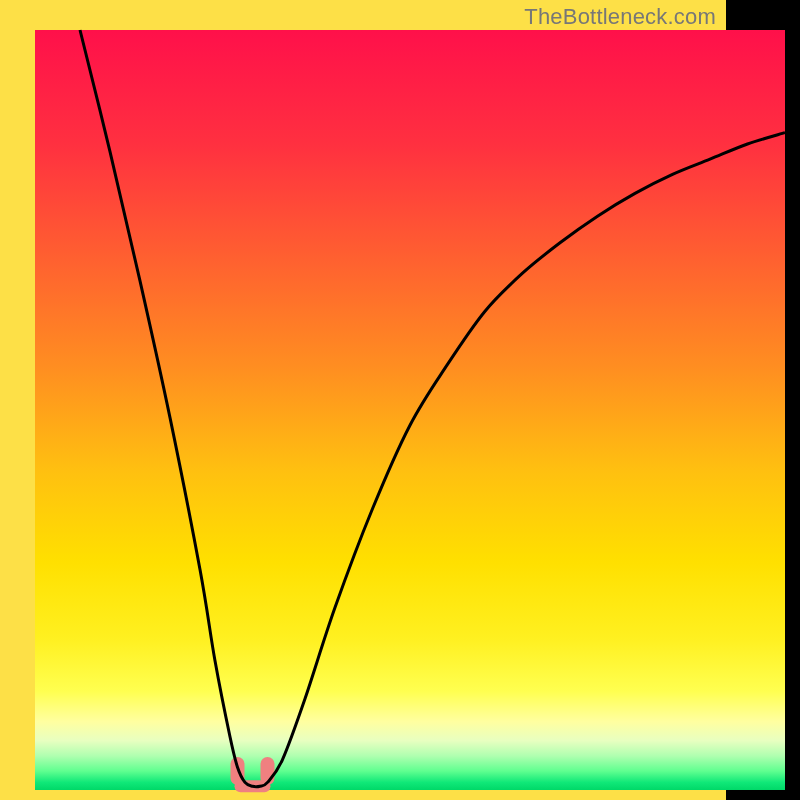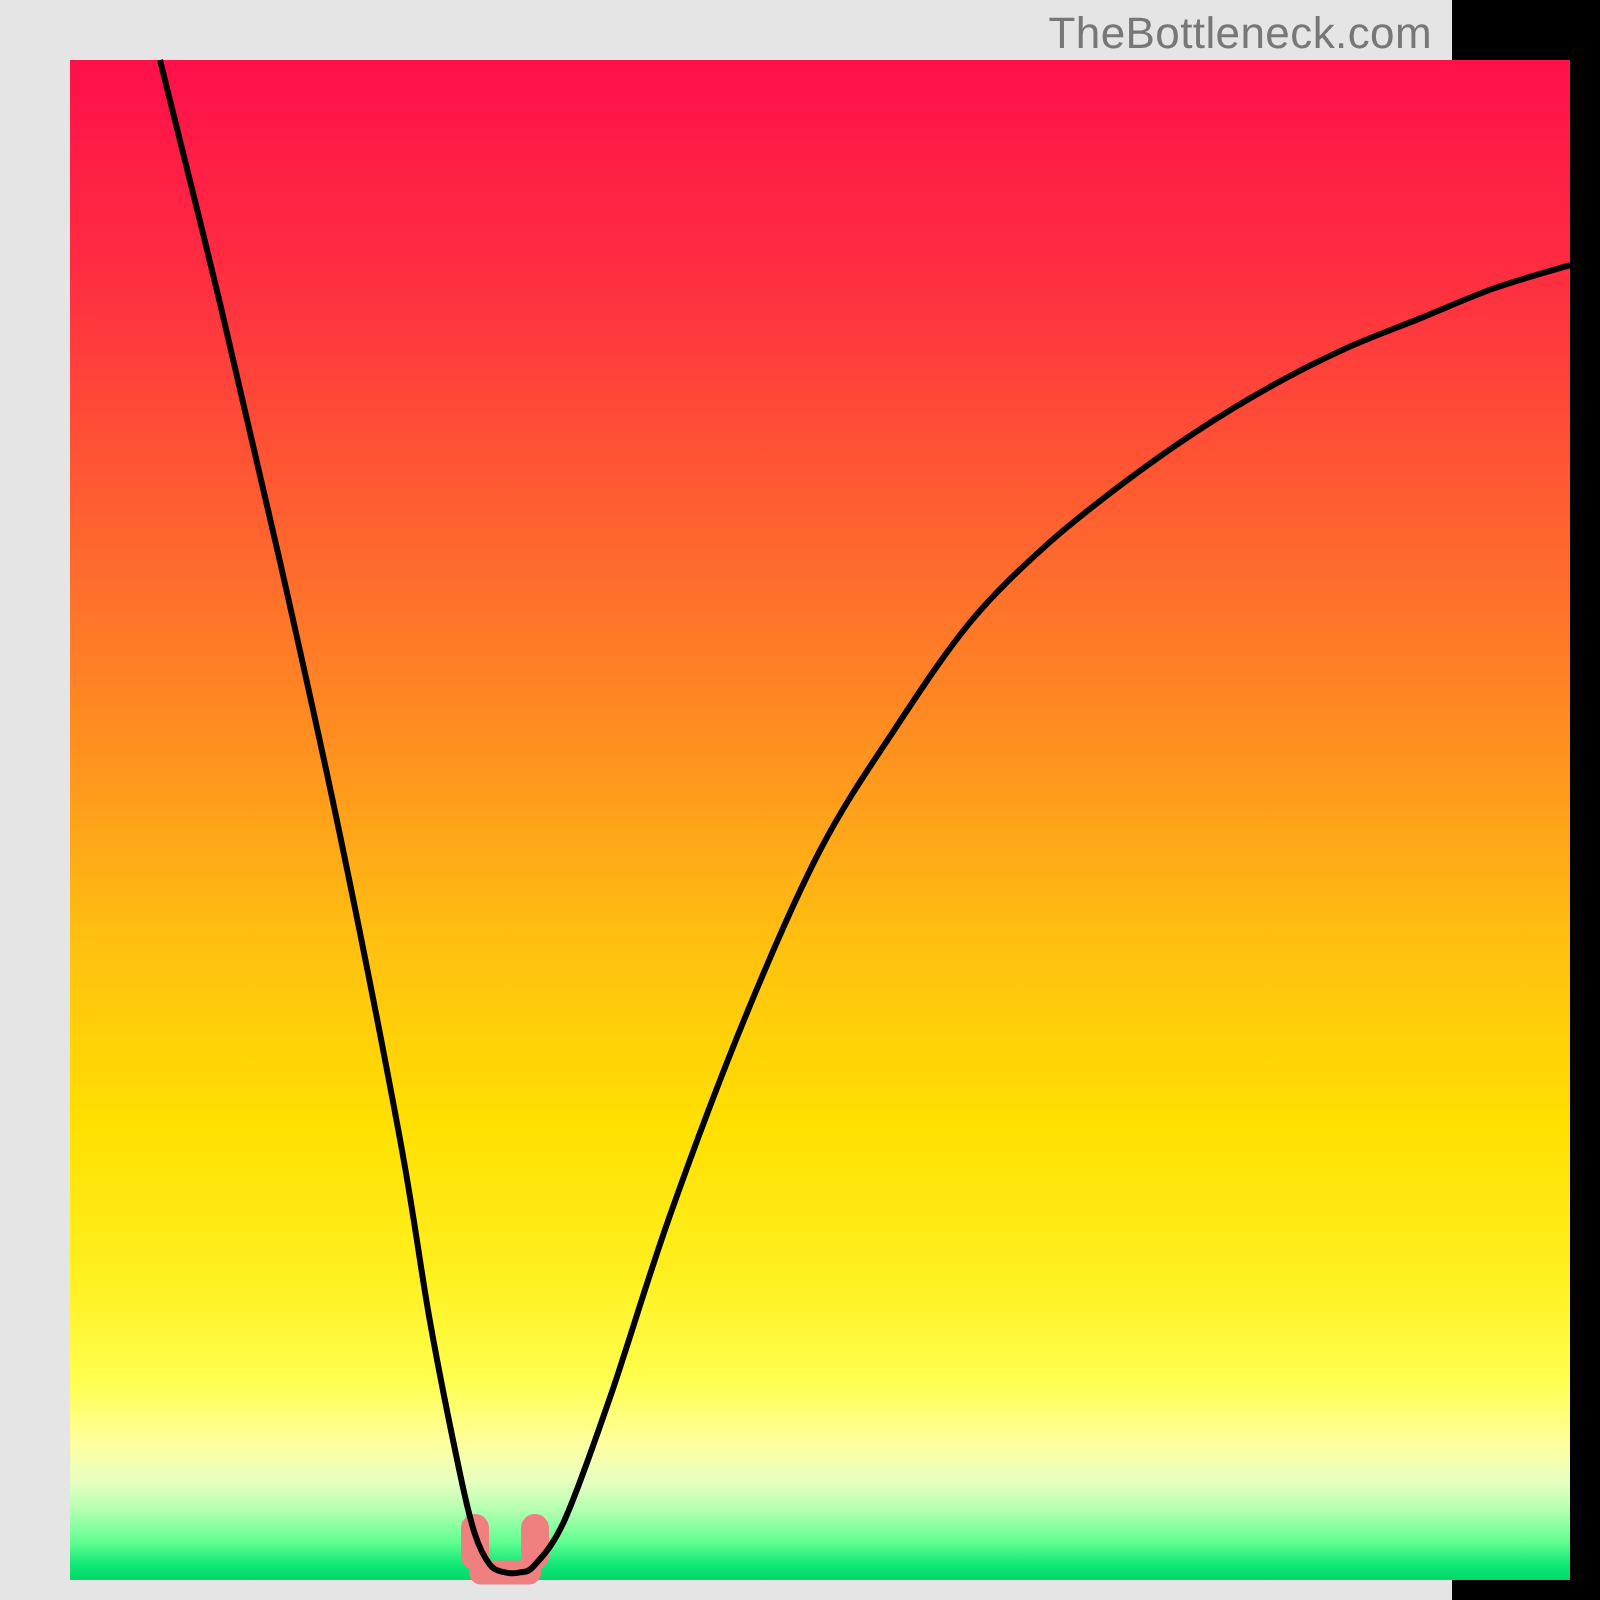--- a/index.html
+++ b/index.html
@@ -8,21 +8,21 @@
     width: 800px;
     height: 800px;
     overflow: hidden;
     background: #000;
     font-family: Arial, Helvetica, sans-serif;
   }
   .frame {
     position: relative;
     width: 726px;
     height: 800px;
-    background: #e5e5e5;
+    background: #fde047;
   }
   .watermark {
     position: absolute;
     top: 4px;
     right: 10px;
     color: #777;
     font-size: 22px;
     font-weight: 500;
     letter-spacing: 0.2px;
   }

